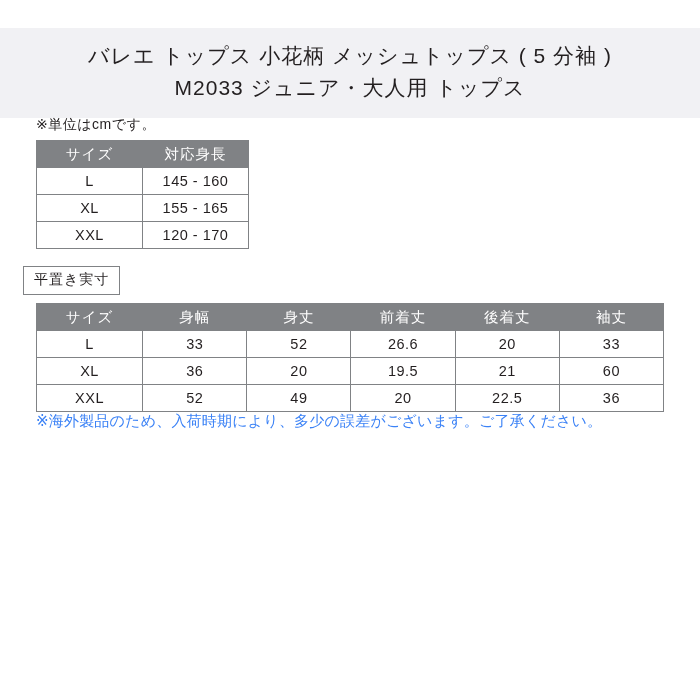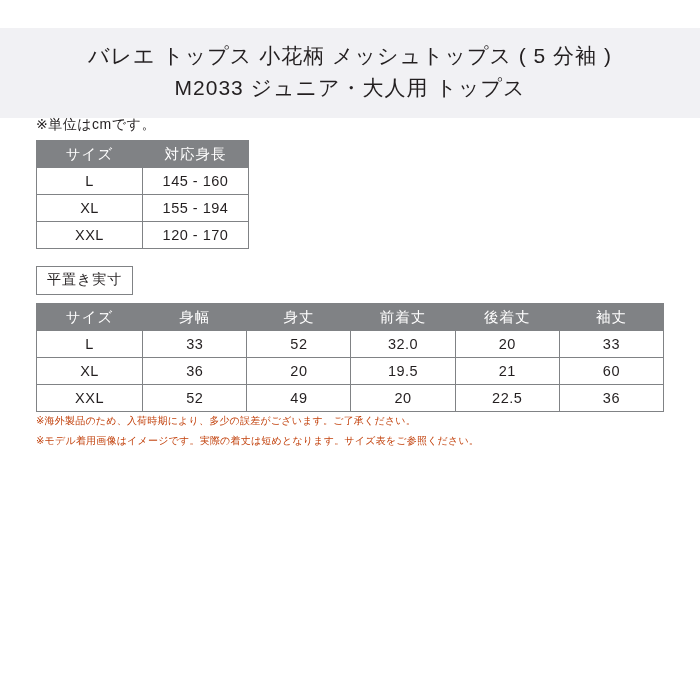--- a/index.html
+++ b/index.html
@@ -74,21 +74,21 @@
     background: #808285;
     color: #ffffff;
     letter-spacing: 1px;
   }
   .table-height .c0 { width: 106px; }
   .table-height .c1 { width: 106px; }
 
   
   .section-label {
     position: absolute;
-    left: 36px;
+    left: 23px;
     top: 266px;
     border: 1px solid #808285;
     background: #ffffff;
     font-size: 14px;
     letter-spacing: 1px;
     padding: 4px 10px 5px 10px;
     box-sizing: border-box;
     color: #231f20;
   }
 
@@ -117,24 +117,24 @@
     letter-spacing: 1px;
   }
   .table-flat col.c-size { width: 106px; }
   .table-flat col.c-d { width: 104px; }
 
   
   .footnotes {
     position: absolute;
     left: 36px;
     top: 411px;
-    font-size: 10px;
+    font-size: 15px;
     line-height: 20px;
     letter-spacing: 0.2px;
-    color: #c2410c;
+    color: #3b82f6;
   }
   .footnotes div { white-space: nowrap; }
 </style>
 </head>
 <body>
 
 <div class="page">
 
   <div class="header">
     <span class="line">バレエ トップス 小花柄 メッシュトップス ( 5 分袖 )</span>
@@ -154,21 +154,21 @@
         <th>対応身長</th>
       </tr>
     </thead>
     <tbody>
       <tr>
         <td>L</td>
         <td>145 - 160</td>
       </tr>
       <tr>
         <td>XL</td>
-        <td>155 - 194</td>
+        <td>155 - 165</td>
       </tr>
       <tr>
         <td>XXL</td>
         <td>120 - 170</td>
       </tr>
     </tbody>
   </table>
 
   <div class="section-label">平置き実寸</div>
 
@@ -189,21 +189,21 @@
         <th>前着丈</th>
         <th>後着丈</th>
         <th>袖丈</th>
       </tr>
     </thead>
     <tbody>
       <tr>
         <td>L</td>
         <td>33</td>
         <td>52</td>
-        <td>32.0</td>
+        <td>26.6</td>
         <td>20</td>
         <td>33</td>
       </tr>
       <tr>
         <td>XL</td>
         <td>36</td>
         <td>20</td>
         <td>19.5</td>
         <td>21</td>
         <td>60</td>
@@ -214,16 +214,15 @@
         <td>49</td>
         <td>20</td>
         <td>22.5</td>
         <td>36</td>
       </tr>
     </tbody>
   </table>
 
   <div class="footnotes">
     <div>※海外製品のため、入荷時期により、多少の誤差がございます。ご了承ください。</div>
-    <div>※モデル着用画像はイメージです。実際の着丈は短めとなります。サイズ表をご参照ください。</div>
   </div>
 
 </div>
 
 </body></html>

